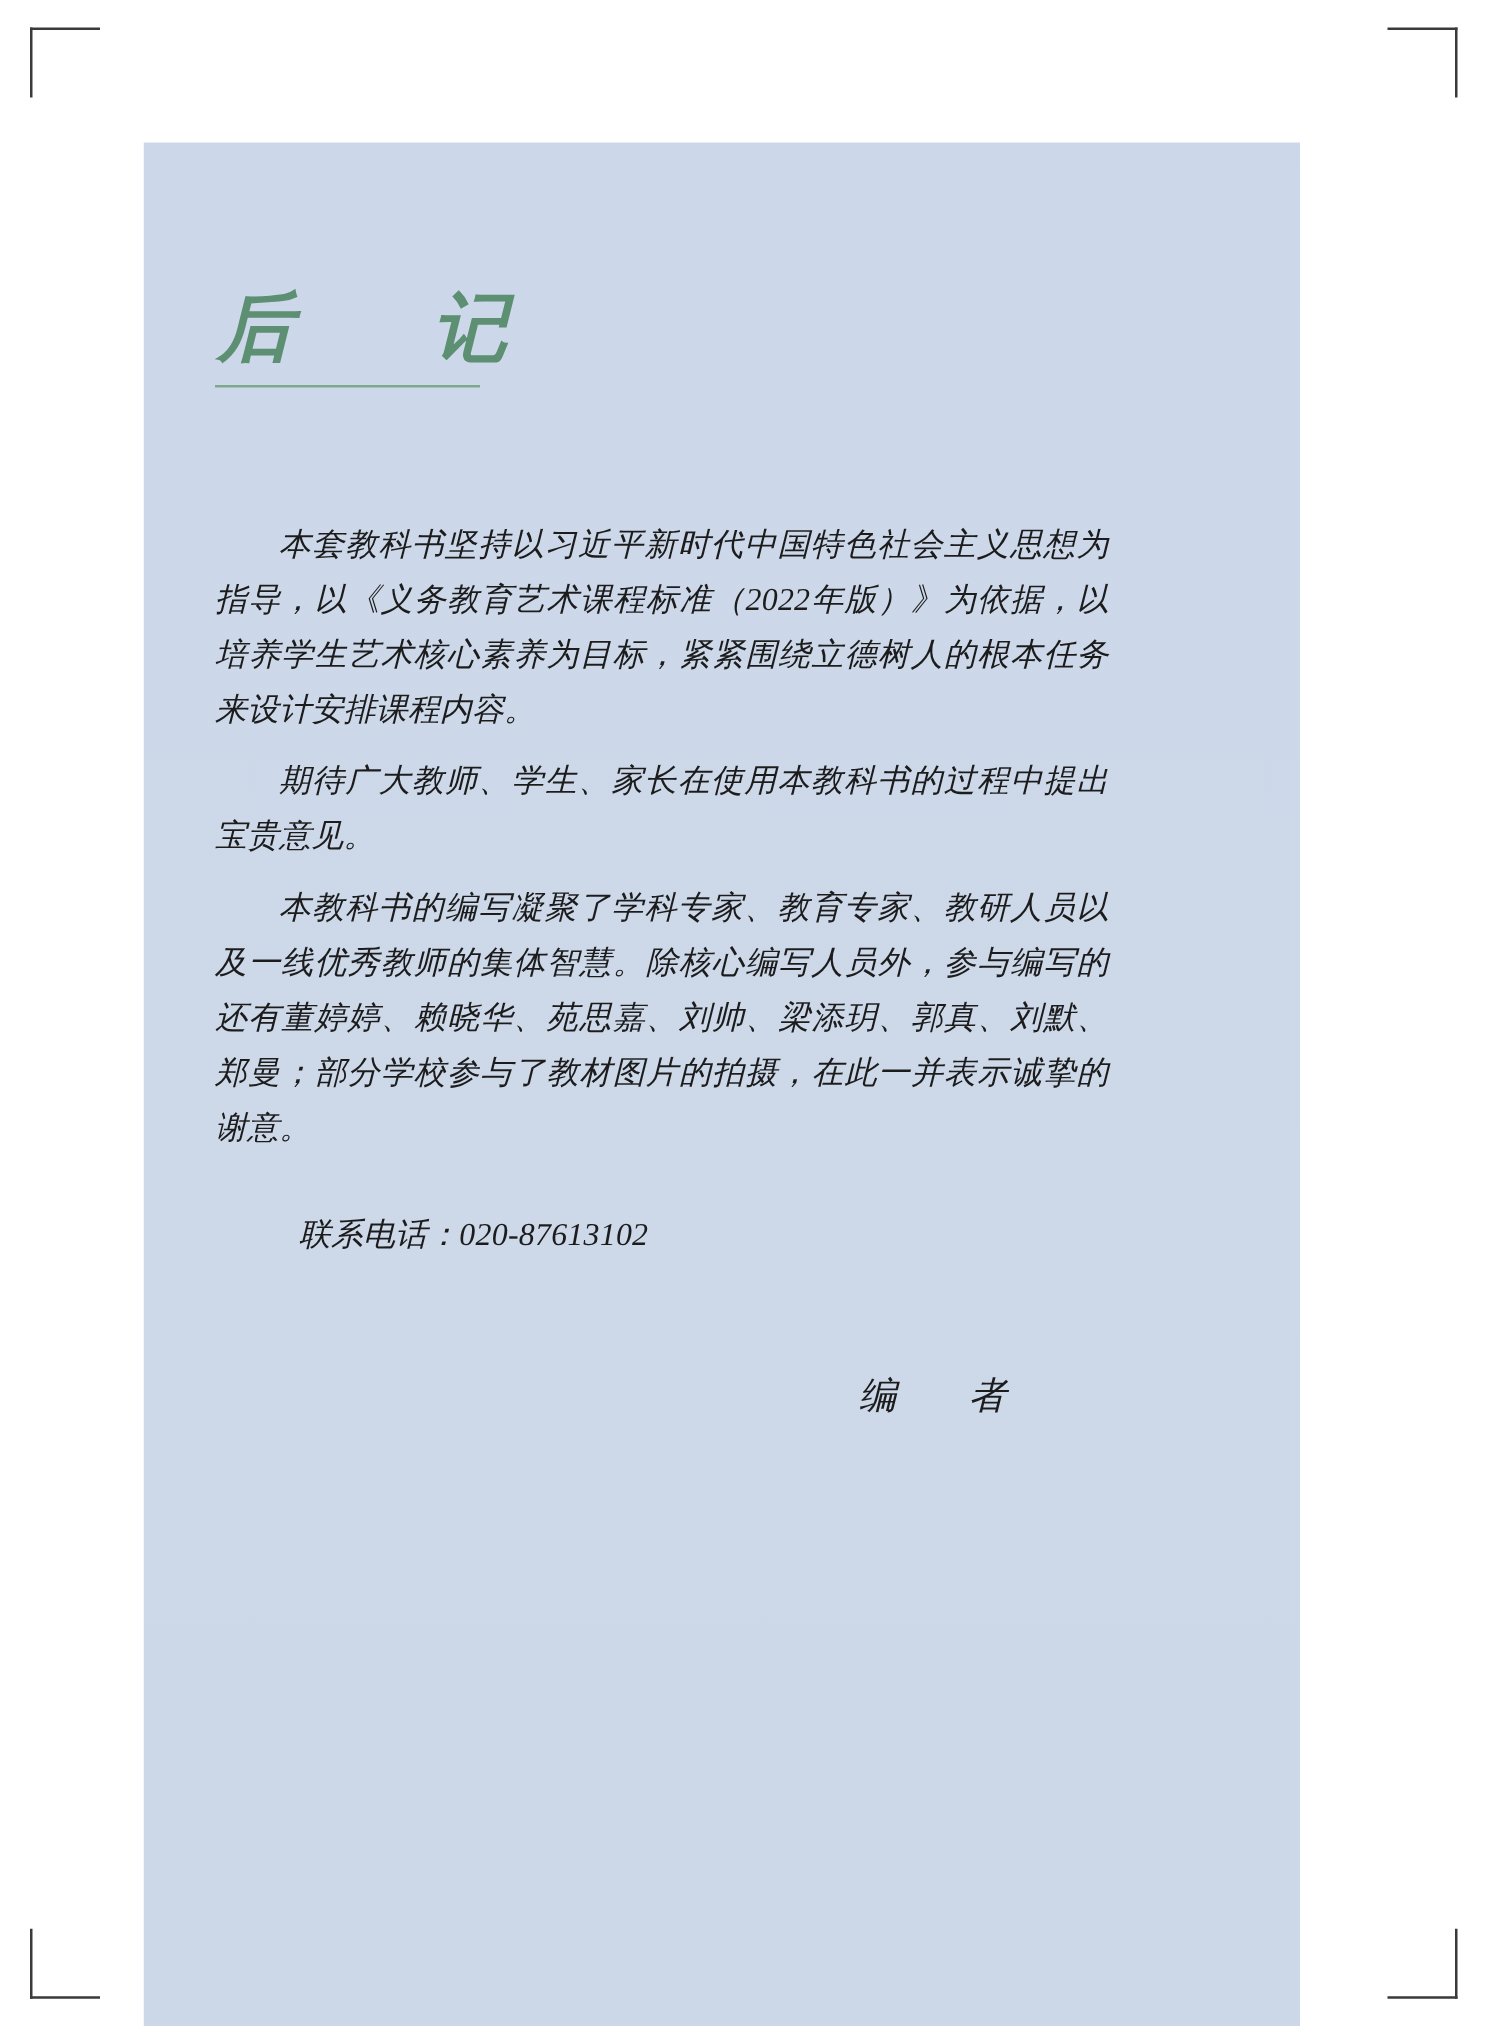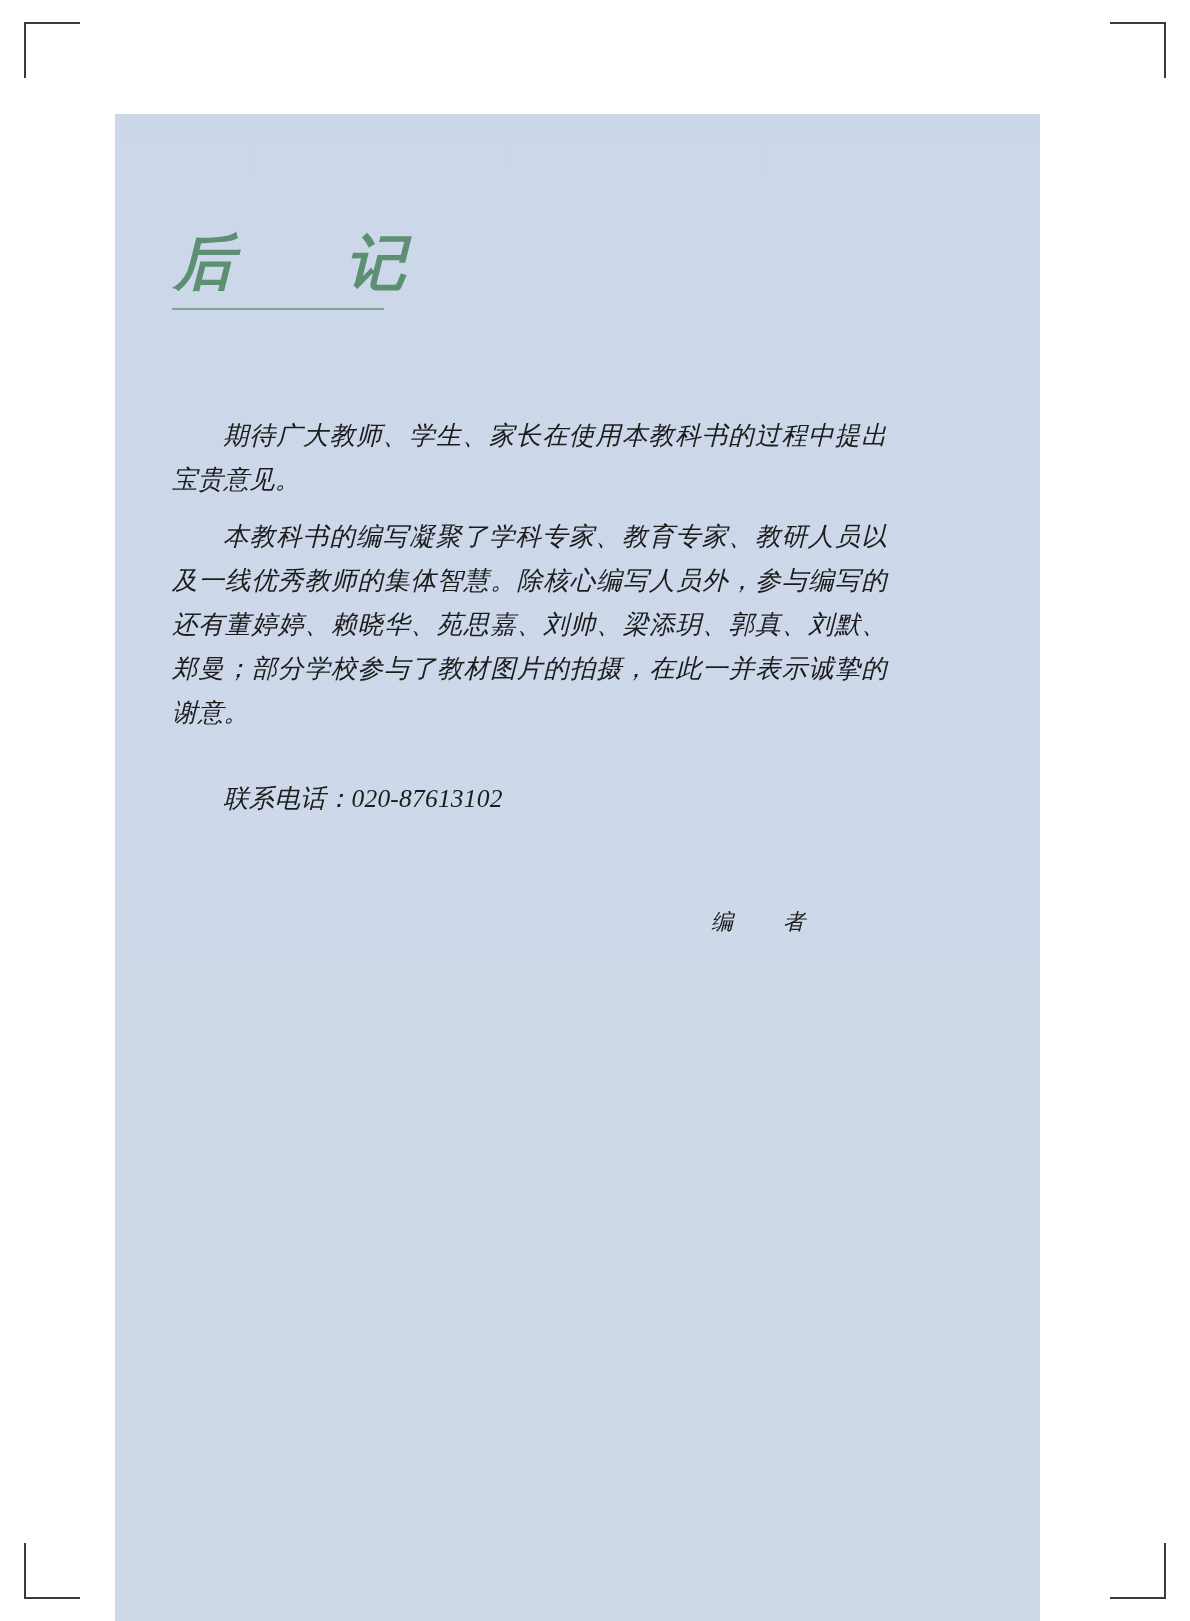--- a/index.html
+++ b/index.html
@@ -98,27 +98,27 @@
     letter-spacing: 0.2px;
   }
 
   .contact-block {
     margin-top: 42px;
   }
   .contact-line {
     font-size: 25.5px;
     line-height: 44px;
     text-indent: 51px;
-    margin: 0;
+    margin: 16px;
     letter-spacing: 0.2px;
   }
 
   .signature {
     margin-top: 86px;
-    font-size: 22px;
+    font-size: 30px;
     letter-spacing: 14px;
     text-align: right;
     padding-right: 68px;
     color: #1c1c1c;
   }
 
   
   .page-number {
     position: absolute;
     left: 62px;
@@ -151,20 +151,21 @@
 
 <div class="page">
 
   <div class="heading-wrap">
     <h1 class="heading">后　记</h1>
     <div class="heading-rule"></div>
   </div>
 
   <div class="body-text">
 
+    <p class="para">本套教科书坚持以习近平新时代中国特色社会主义思想为指导，以《义务教育艺术课程标准（2022年版）》为依据，以培养学生艺术核心素养为目标，紧紧围绕立德树人的根本任务来设计安排课程内容。</p>
     <p class="para">期待广大教师、学生、家长在使用本教科书的过程中提出宝贵意见。</p>
     <p class="para">本教科书的编写凝聚了学科专家、教育专家、教研人员以及一线优秀教师的集体智慧。除核心编写人员外，参与编写的还有董婷婷、赖晓华、苑思嘉、刘帅、梁添玥、郭真、刘默、郑曼；部分学校参与了教材图片的拍摄，在此一并表示诚挚的谢意。</p>
 
     <div class="contact-block">
       <p class="contact-line">联系电话：020-87613102</p>
     </div>
 
     <div class="signature">编　者</div>
   </div>
 

